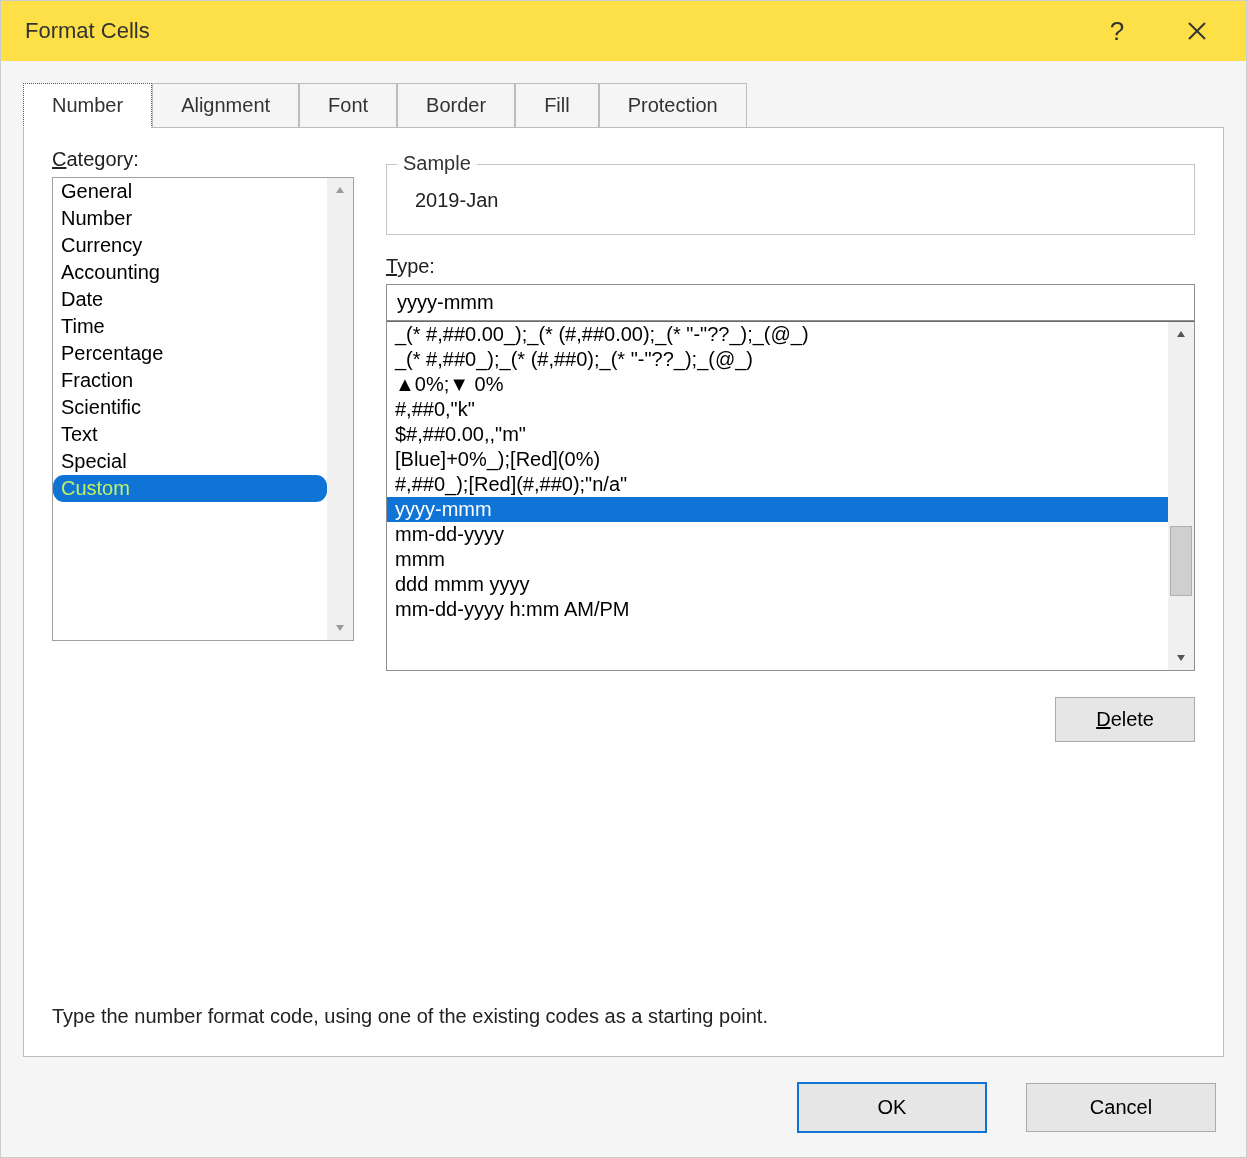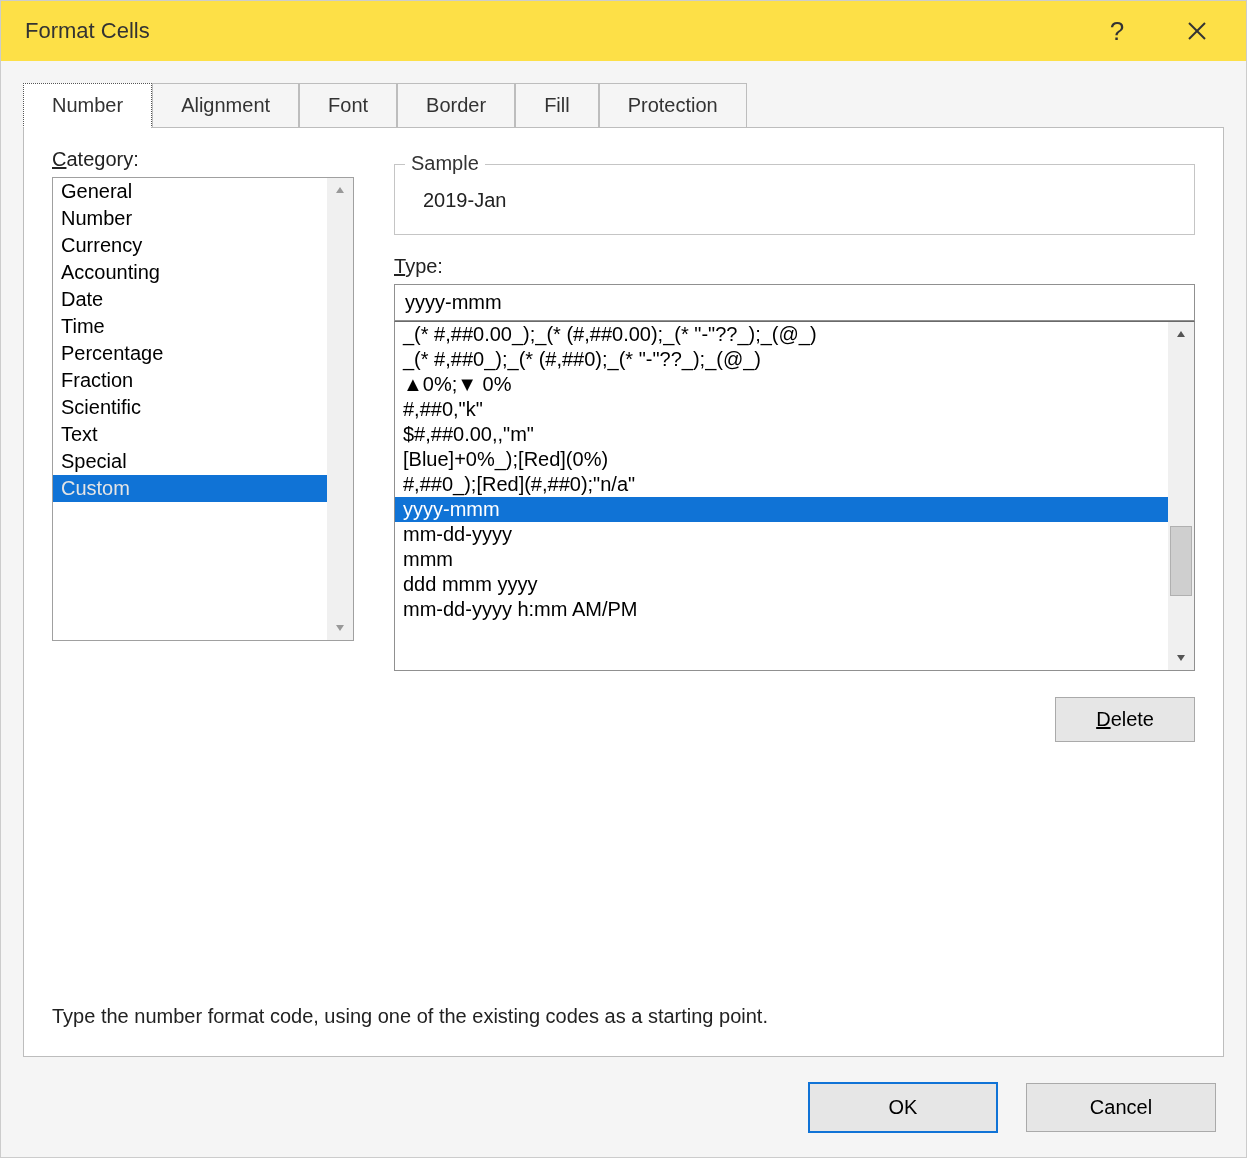--- a/index.html
+++ b/index.html
@@ -68,21 +68,21 @@
   background: #fff;
   border: 1px solid #bdbdbd;
   flex: 1;
   padding: 20px 28px 28px 28px;
   display: flex;
   flex-direction: column;
 }
 
 .panel-main {
   display: flex;
-  gap: 40px;
+  gap: 32px;
   flex: 1;
 }
 
 .left-col { width: 302px; display:flex; flex-direction:column; }
 .right-col { flex: 1; display:flex; flex-direction:column; }
 
 .field-label { font-size: 20px; color: #222; margin-bottom: 6px; }
 
 .category-list {
   border: 1px solid #a0a0a0;
@@ -91,21 +91,22 @@
   position: relative;
   font-size: 20px;
 }
 .category-list .items { position:absolute; inset:0 26px 0 0; overflow:hidden; }
 .category-item {
   padding: 2px 8px;
   cursor: pointer;
 }
 .category-item.selected {
   background: #1073d6;
-  color: #e5e5e5;
+  color: #bef264;
+  border-radius: 11px;
 }
 .listbox-scroll {
   position:absolute; right:0; top:0; bottom:0; width:26px;
   background:#f0f0f0;
   display:flex; flex-direction:column; justify-content:space-between;
   align-items:center;
 }
 .listbox-scroll .arr { font-size:14px; color:#888; padding:4px 0; cursor:pointer; }
 
 .sample-box {
@@ -187,21 +188,21 @@
   margin-top: 36px;
 }
 
 .footer {
   height: 100px;
   background: #f5f5f5;
   display: flex;
   justify-content: flex-end;
   align-items: center;
   padding: 0 30px;
-  gap: 28px;
+  gap: 39px;
 }
 .btn-primary {
   min-width: 190px;
   padding: 12px 0;
   font-size: 20px;
   font-family: inherit;
   background: #e6e6e6;
   border: 2px solid #1073d6;
   cursor: pointer;
 }

